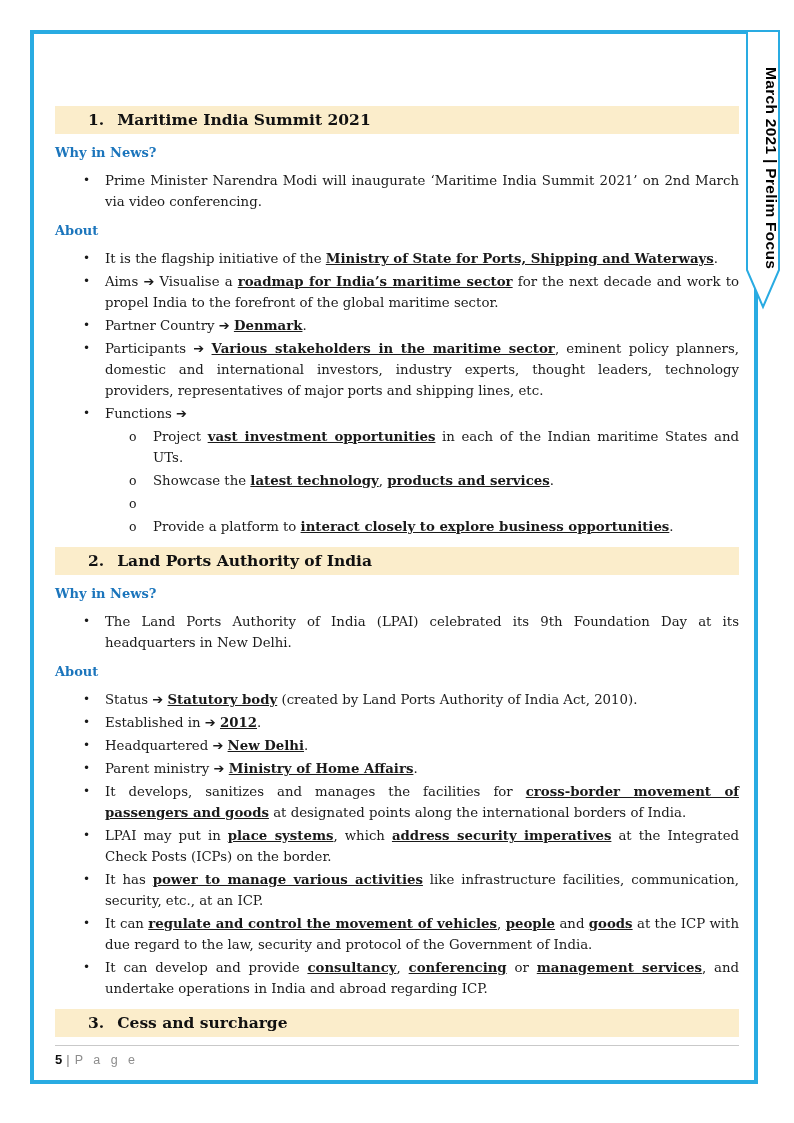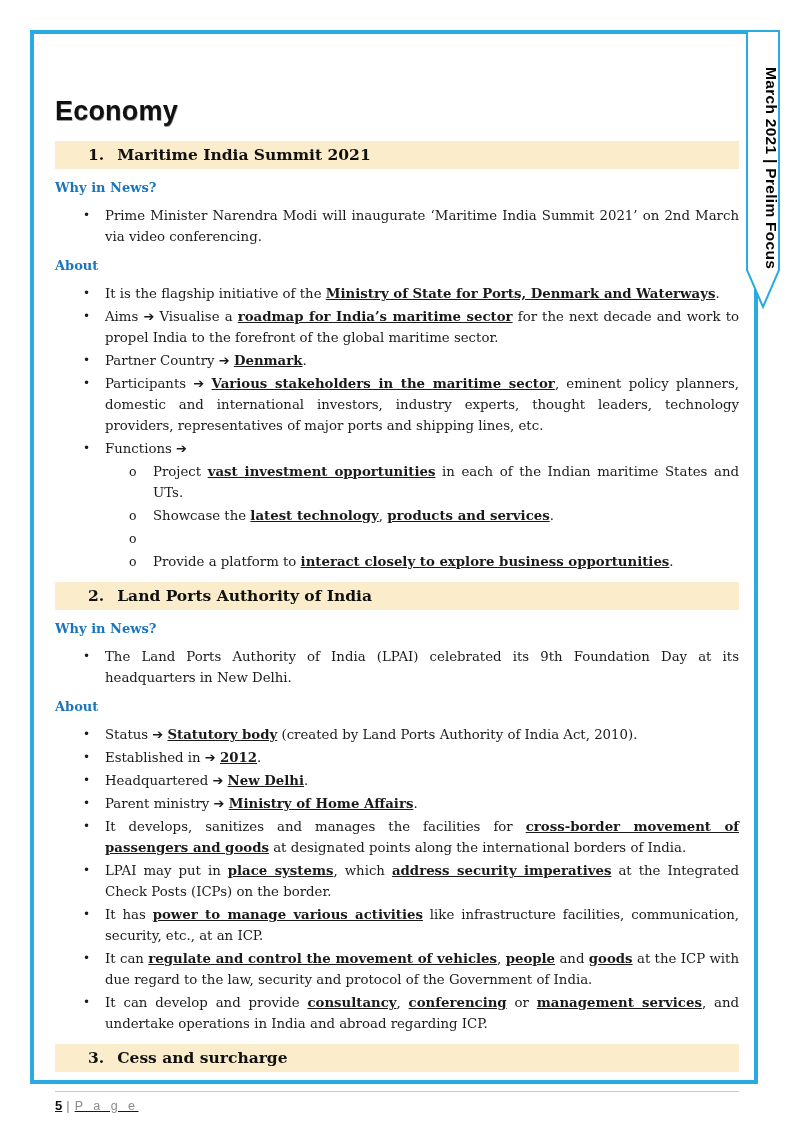--- a/index.html
+++ b/index.html
@@ -35,21 +35,21 @@
   .bullet .marker{
     flex:none;width:22px;margin-left:28px;font-size:12px;line-height:21px;
     font-family:"DejaVu Sans", sans-serif;
   }
   .bullet.sub .marker{margin-left:74px;width:24px;font-family:"DejaVu Serif",serif;font-size:12.5px;}
   .bullet .btext{
     flex:1;text-align:justify;font-size:13.3px;line-height:21px;
   }
   .bu{font-weight:700;text-decoration:underline;}
   .arrow{font-family:"DejaVu Sans", sans-serif;font-size:13px;}
-  .footer{margin-top:19px;text-decoration:underline;}
+  .footer{margin-top:8px;}
   .footer-rule{border-top:1.5px solid #c9c9c9;height:0;}
   .footer-text{
     padding-top:6px;font-family:"Liberation Sans", sans-serif;font-size:13px;
   }
   .pg-num{font-weight:700;color:#111;}
   .pg-sep{color:#7f7f7f;margin:0 5px 0 4px;font-weight:400;}
   .pg-label{color:#8c8c8c;letter-spacing:3.5px;font-size:12.5px;}
   .ribbon{position:absolute;left:746px;top:30px;width:34px;height:280px;z-index:5;}
   .ribbon svg{position:absolute;left:0;top:0;}
   .ribbon-text{
@@ -66,39 +66,38 @@
 <div class="frame"></div>
 
 <div class="ribbon">
   <svg width="34" height="280" viewBox="0 0 34 280">
     <polygon points="1,1 33,1 33,240 17,277 1,240" fill="#ffffff" stroke="#29ABE2" stroke-width="2"></polygon>
   </svg>
   <div class="ribbon-text">March 2021 | Prelim Focus</div>
 </div>
 
 <div class="content">
-  <h1 class="doc-title">Economy</h1>
 
   <div id="sections">
       <div class="section-bar">
         <span class="sec-num">1.</span>
         <span class="sec-title">Maritime India Summit 2021</span>
       </div>
       <div class="subheading">Why in News?</div>
       <div class="bullet-list">
         <div class="bullet">
           <span class="marker">•</span>
           <span class="btext"><span>Prime Minister Narendra Modi will inaugurate ‘Maritime India Summit 2021’ on 2nd March via video conferencing.</span></span>
         </div>
       </div>
       <div class="subheading">About</div>
       <div class="bullet-list">
         <div class="bullet">
           <span class="marker">•</span>
-          <span class="btext"><span>It is the flagship initiative of the </span><span class="bu">Ministry of State for Ports, Denmark and Waterways</span><span>.</span></span>
+          <span class="btext"><span>It is the flagship initiative of the </span><span class="bu">Ministry of State for Ports, Shipping and Waterways</span><span>.</span></span>
         </div>
         <div class="bullet">
           <span class="marker">•</span>
           <span class="btext"><span>Aims </span><span class="arrow">➔</span><span> Visualise a </span><span class="bu">roadmap for India’s maritime sector</span><span> for the next decade and work to propel India to the forefront of the global maritime sector.</span></span>
         </div>
         <div class="bullet">
           <span class="marker">•</span>
           <span class="btext"><span>Partner Country </span><span class="arrow">➔</span><span> </span><span class="bu">Denmark</span><span>.</span></span>
         </div>
         <div class="bullet">

